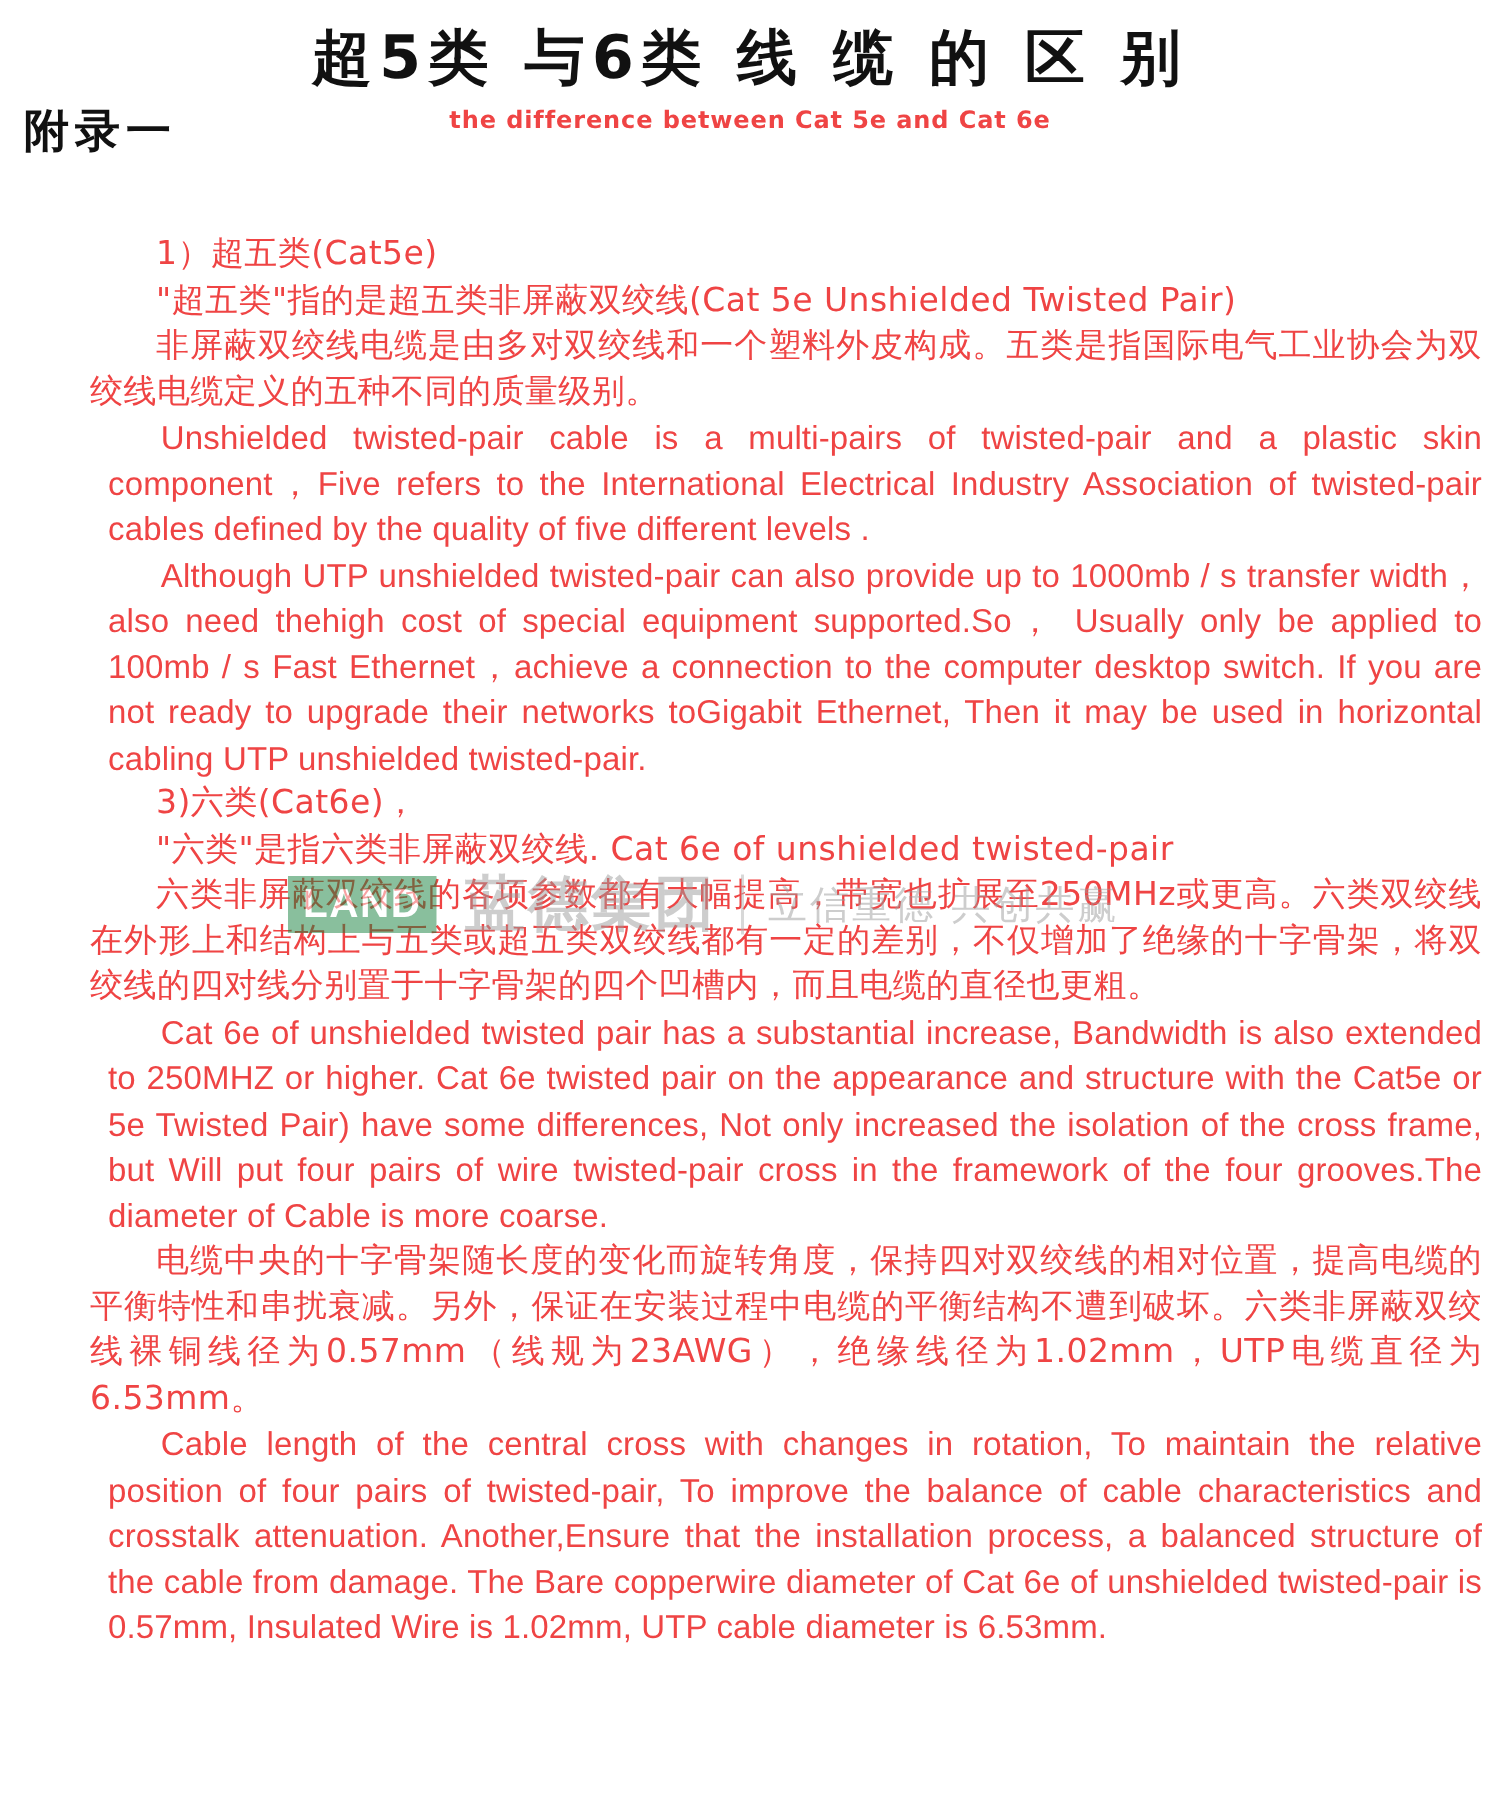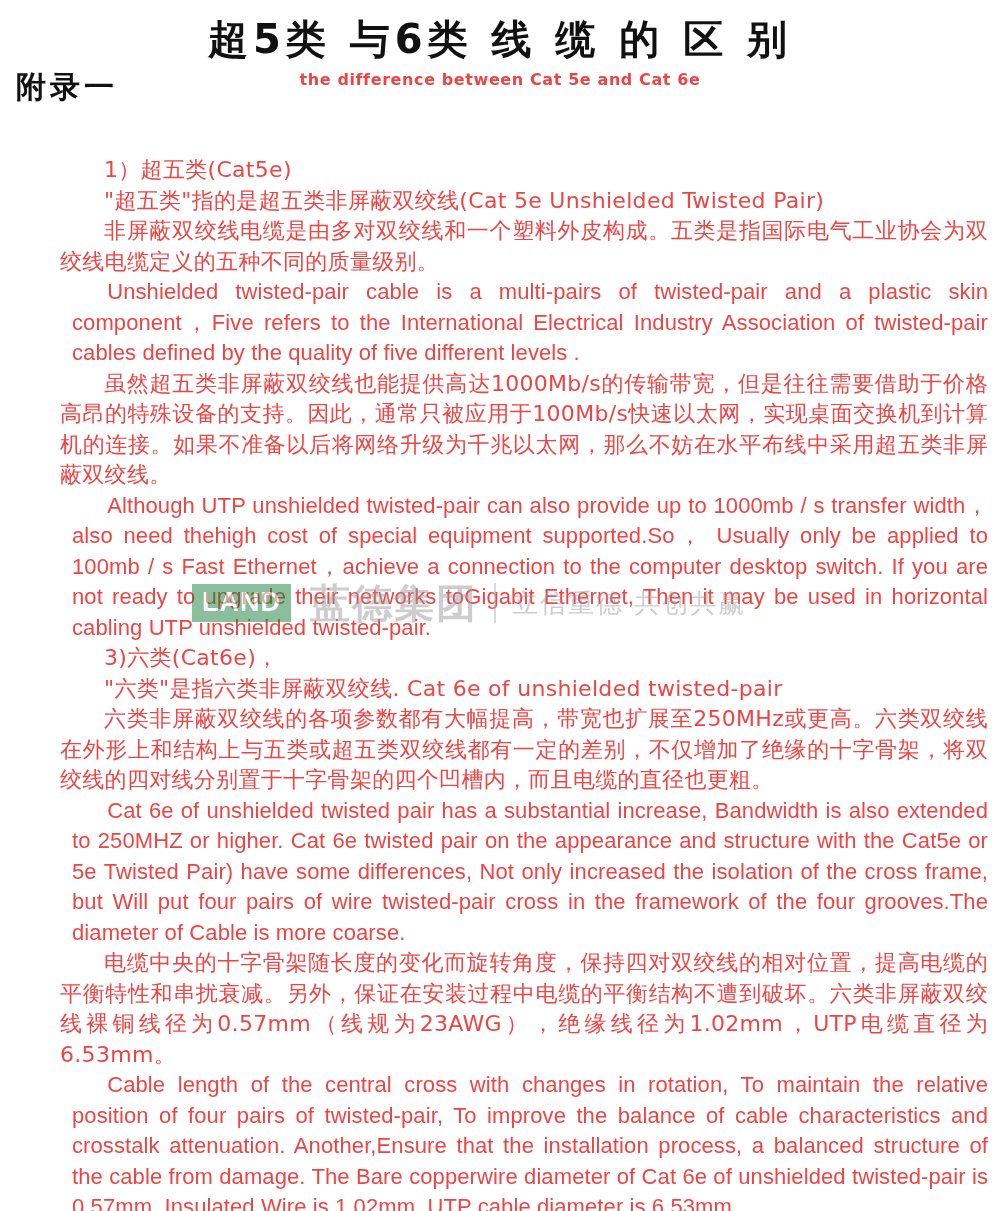--- a/index.html
+++ b/index.html
@@ -157,21 +157,20 @@
       <div class="title-cn">超5类 与6类 线 缆 的 区 别</div>
       <div class="title-en">the difference between Cat 5e and Cat 6e</div>
     </div>
   </div>
 
   <div class="content">
     <p class="p cn indent">1）超五类(Cat5e)</p>
     <p class="p cn indent">"超五类"指的是超五类非屏蔽双绞线(Cat 5e Unshielded Twisted Pair)</p>
     <p class="p cn indent last-line-justify">非屏蔽双绞线电缆是由多对双绞线和一个塑料外皮构成。五类是指国际电气工业协会为双绞线电缆定义的五种不同的质量级别。</p>
     <p class="p en indent-en last-line-justify">Unshielded twisted-pair cable is a multi-pairs of twisted-pair and a plastic skin component，Five refers to the International Electrical Industry Association of twisted-pair cables defined by the quality of five different levels .</p>
-    <p class="p cn indent last-line-justify">虽然超五类非屏蔽双绞线也能提供高达1000Mb/s的传输带宽，但是往往需要借助于价格高昂的特殊设备的支持。因此，通常只被应用于100Mb/s快速以太网，实现桌面交换机到计算机的连接。如果不准备以后将网络升级为千兆以太网，那么不妨在水平布线中采用超五类非屏蔽双绞线。</p>
     <p class="p en indent-en last-line-justify">Although UTP unshielded twisted-pair can also provide up to 1000mb / s transfer width，also need thehigh cost of special equipment supported.So， Usually only be applied to 100mb / s Fast Ethernet，achieve a connection to the computer desktop switch. If you are not ready to upgrade their networks toGigabit Ethernet, Then it may be used in horizontal cabling UTP unshielded twisted-pair.</p>
     <p class="p cn indent">3)六类(Cat6e)，</p>
     <p class="p cn indent">"六类"是指六类非屏蔽双绞线. Cat 6e of unshielded twisted-pair</p>
     <p class="p cn indent last-line-justify">六类非屏蔽双绞线的各项参数都有大幅提高，带宽也扩展至250MHz或更高。六类双绞线在外形上和结构上与五类或超五类双绞线都有一定的差别，不仅增加了绝缘的十字骨架，将双绞线的四对线分别置于十字骨架的四个凹槽内，而且电缆的直径也更粗。</p>
     <p class="p en indent-en last-line-justify">Cat 6e of unshielded twisted pair has a substantial increase, Bandwidth is also extended to 250MHZ or higher. Cat 6e twisted pair on the appearance and structure with the Cat5e or 5e Twisted Pair) have some differences, Not only increased the isolation of the cross frame, but Will put four pairs of wire twisted-pair cross in the framework of the four grooves.The diameter of Cable is more coarse.</p>
     <p class="p cn indent last-line-justify">电缆中央的十字骨架随长度的变化而旋转角度，保持四对双绞线的相对位置，提高电缆的平衡特性和串扰衰减。另外，保证在安装过程中电缆的平衡结构不遭到破坏。六类非屏蔽双绞线裸铜线径为0.57mm（线规为23AWG），绝缘线径为1.02mm，UTP电缆直径为6.53mm。</p>
     <p class="p en indent-en last-line-justify">Cable length of the central cross with changes in rotation, To maintain the relative position of four pairs of twisted-pair, To improve the balance of cable characteristics and crosstalk attenuation. Another,Ensure that the installation process, a balanced structure of the cable from damage. The Bare copperwire diameter of Cat 6e of unshielded twisted-pair is 0.57mm, Insulated Wire is 1.02mm, UTP cable diameter is 6.53mm.</p>
   </div>
 
   <div class="watermark">

